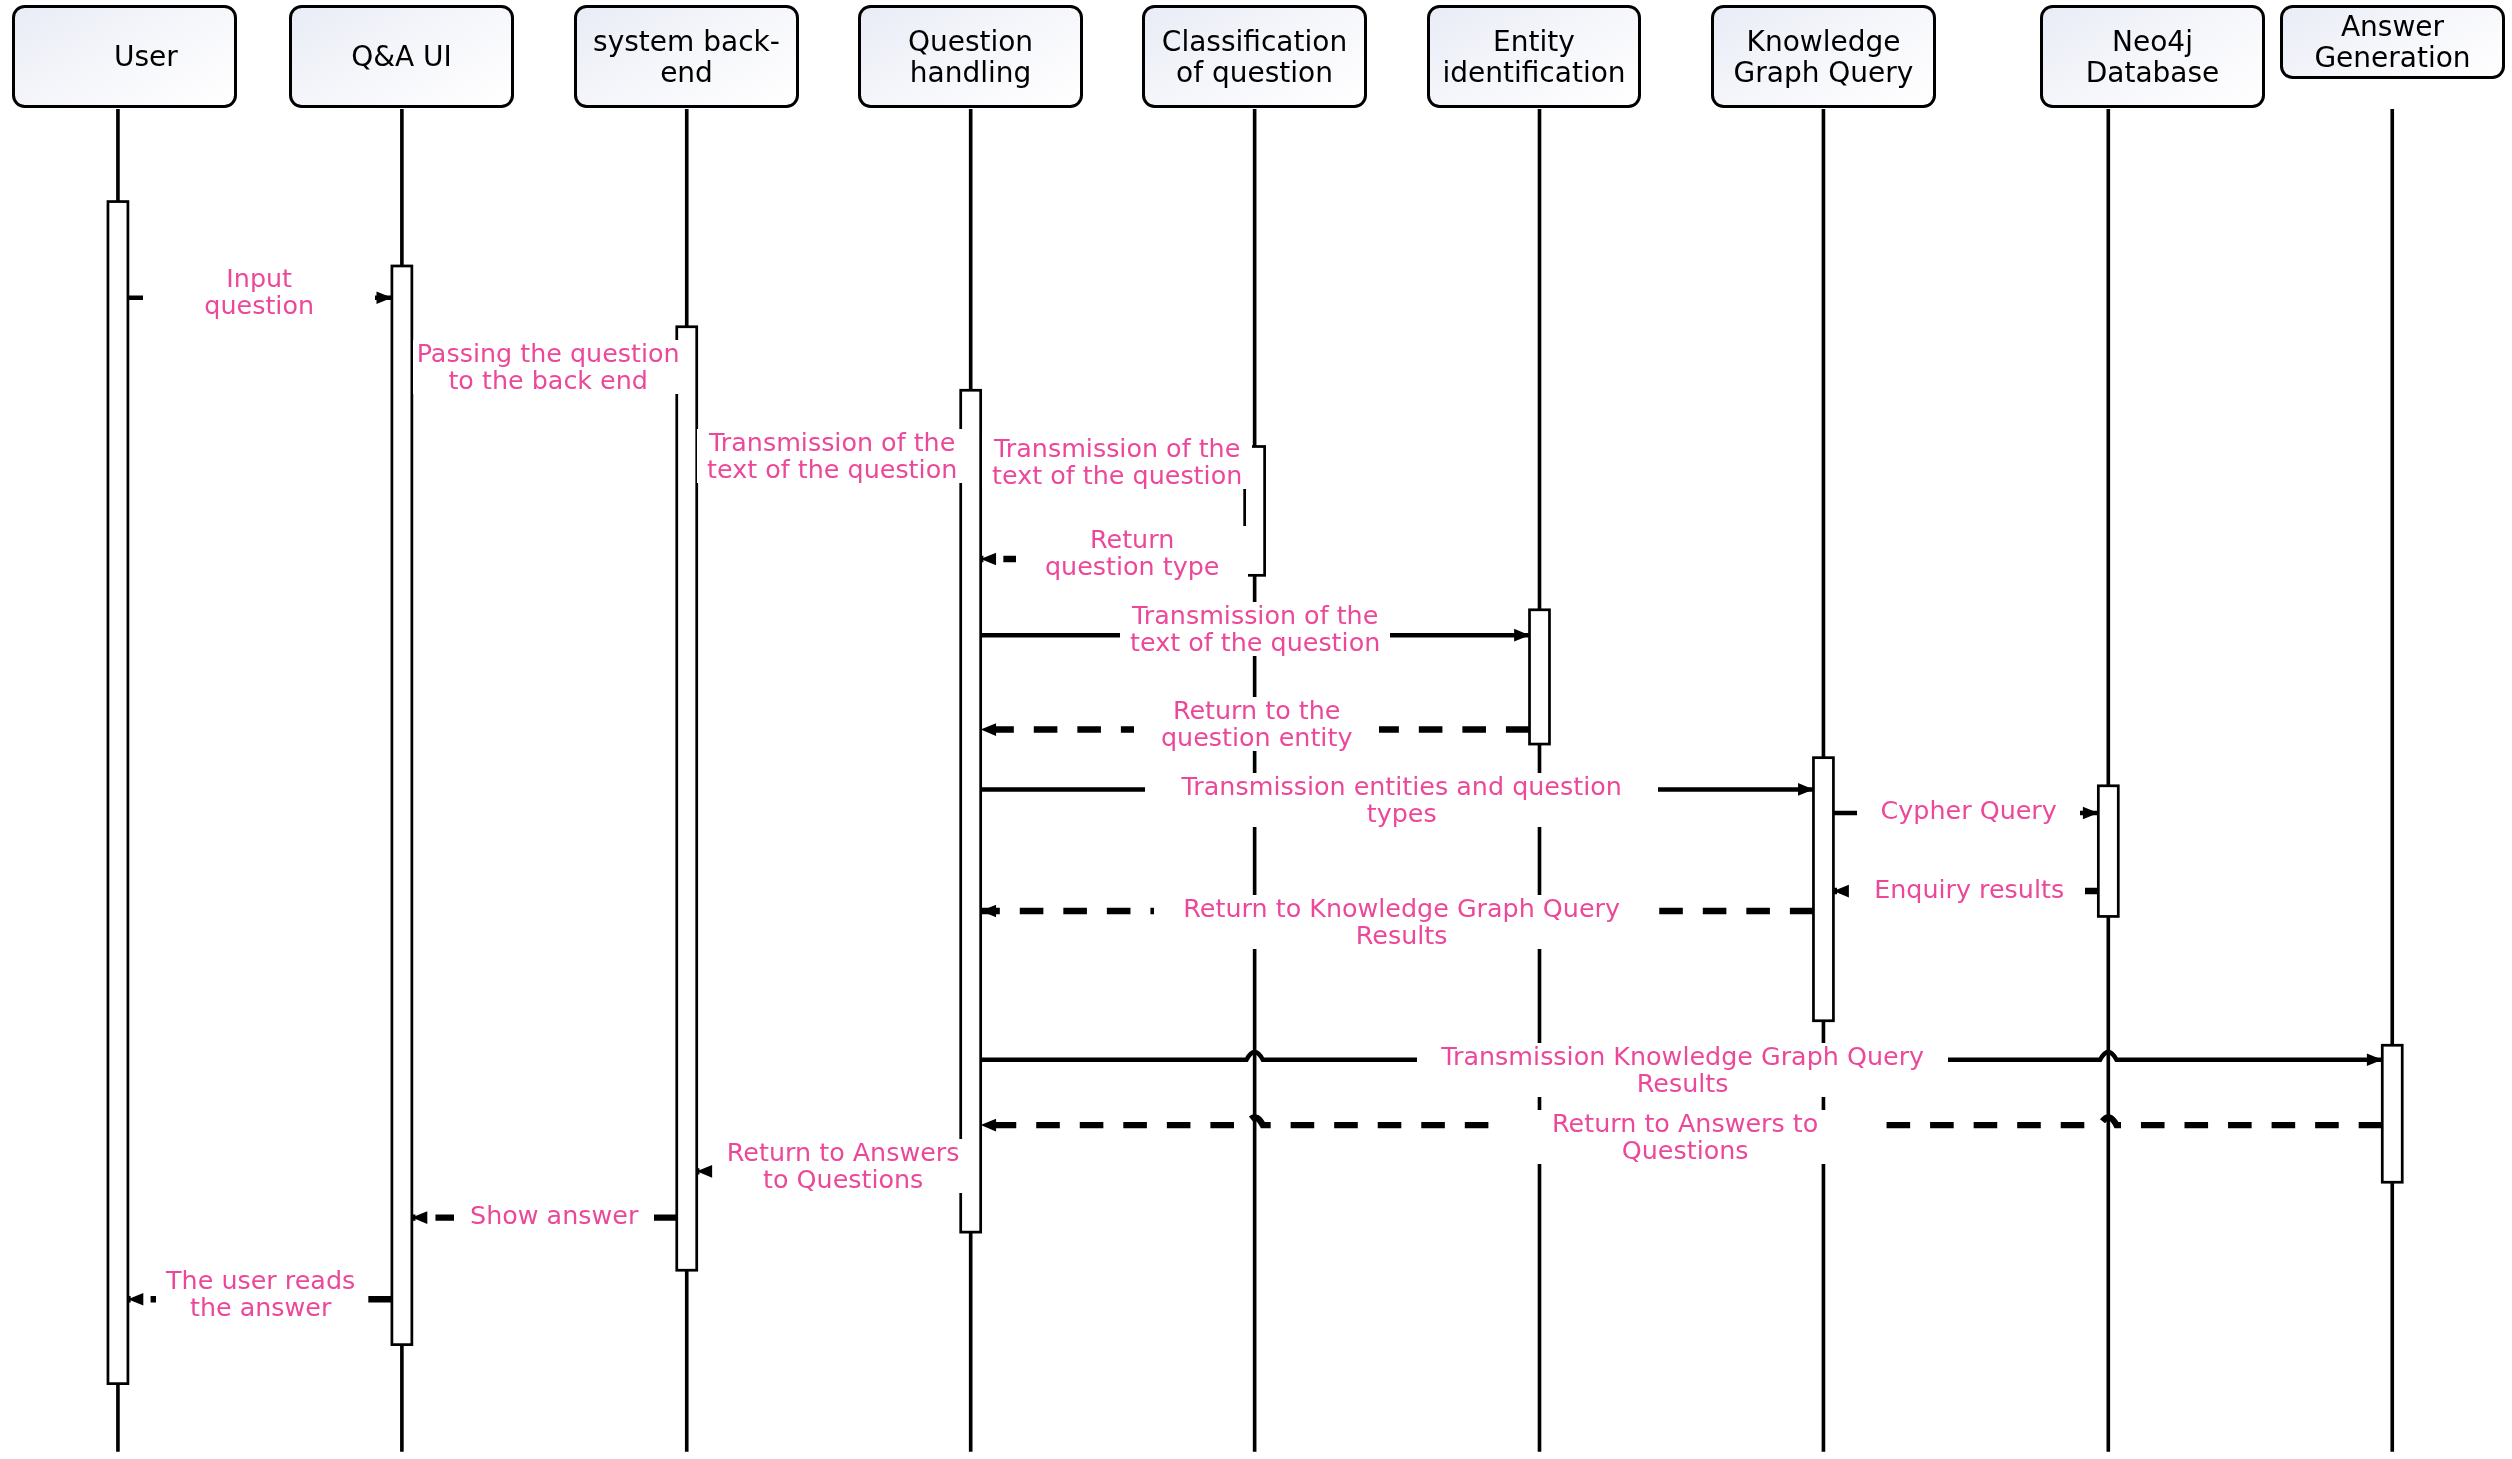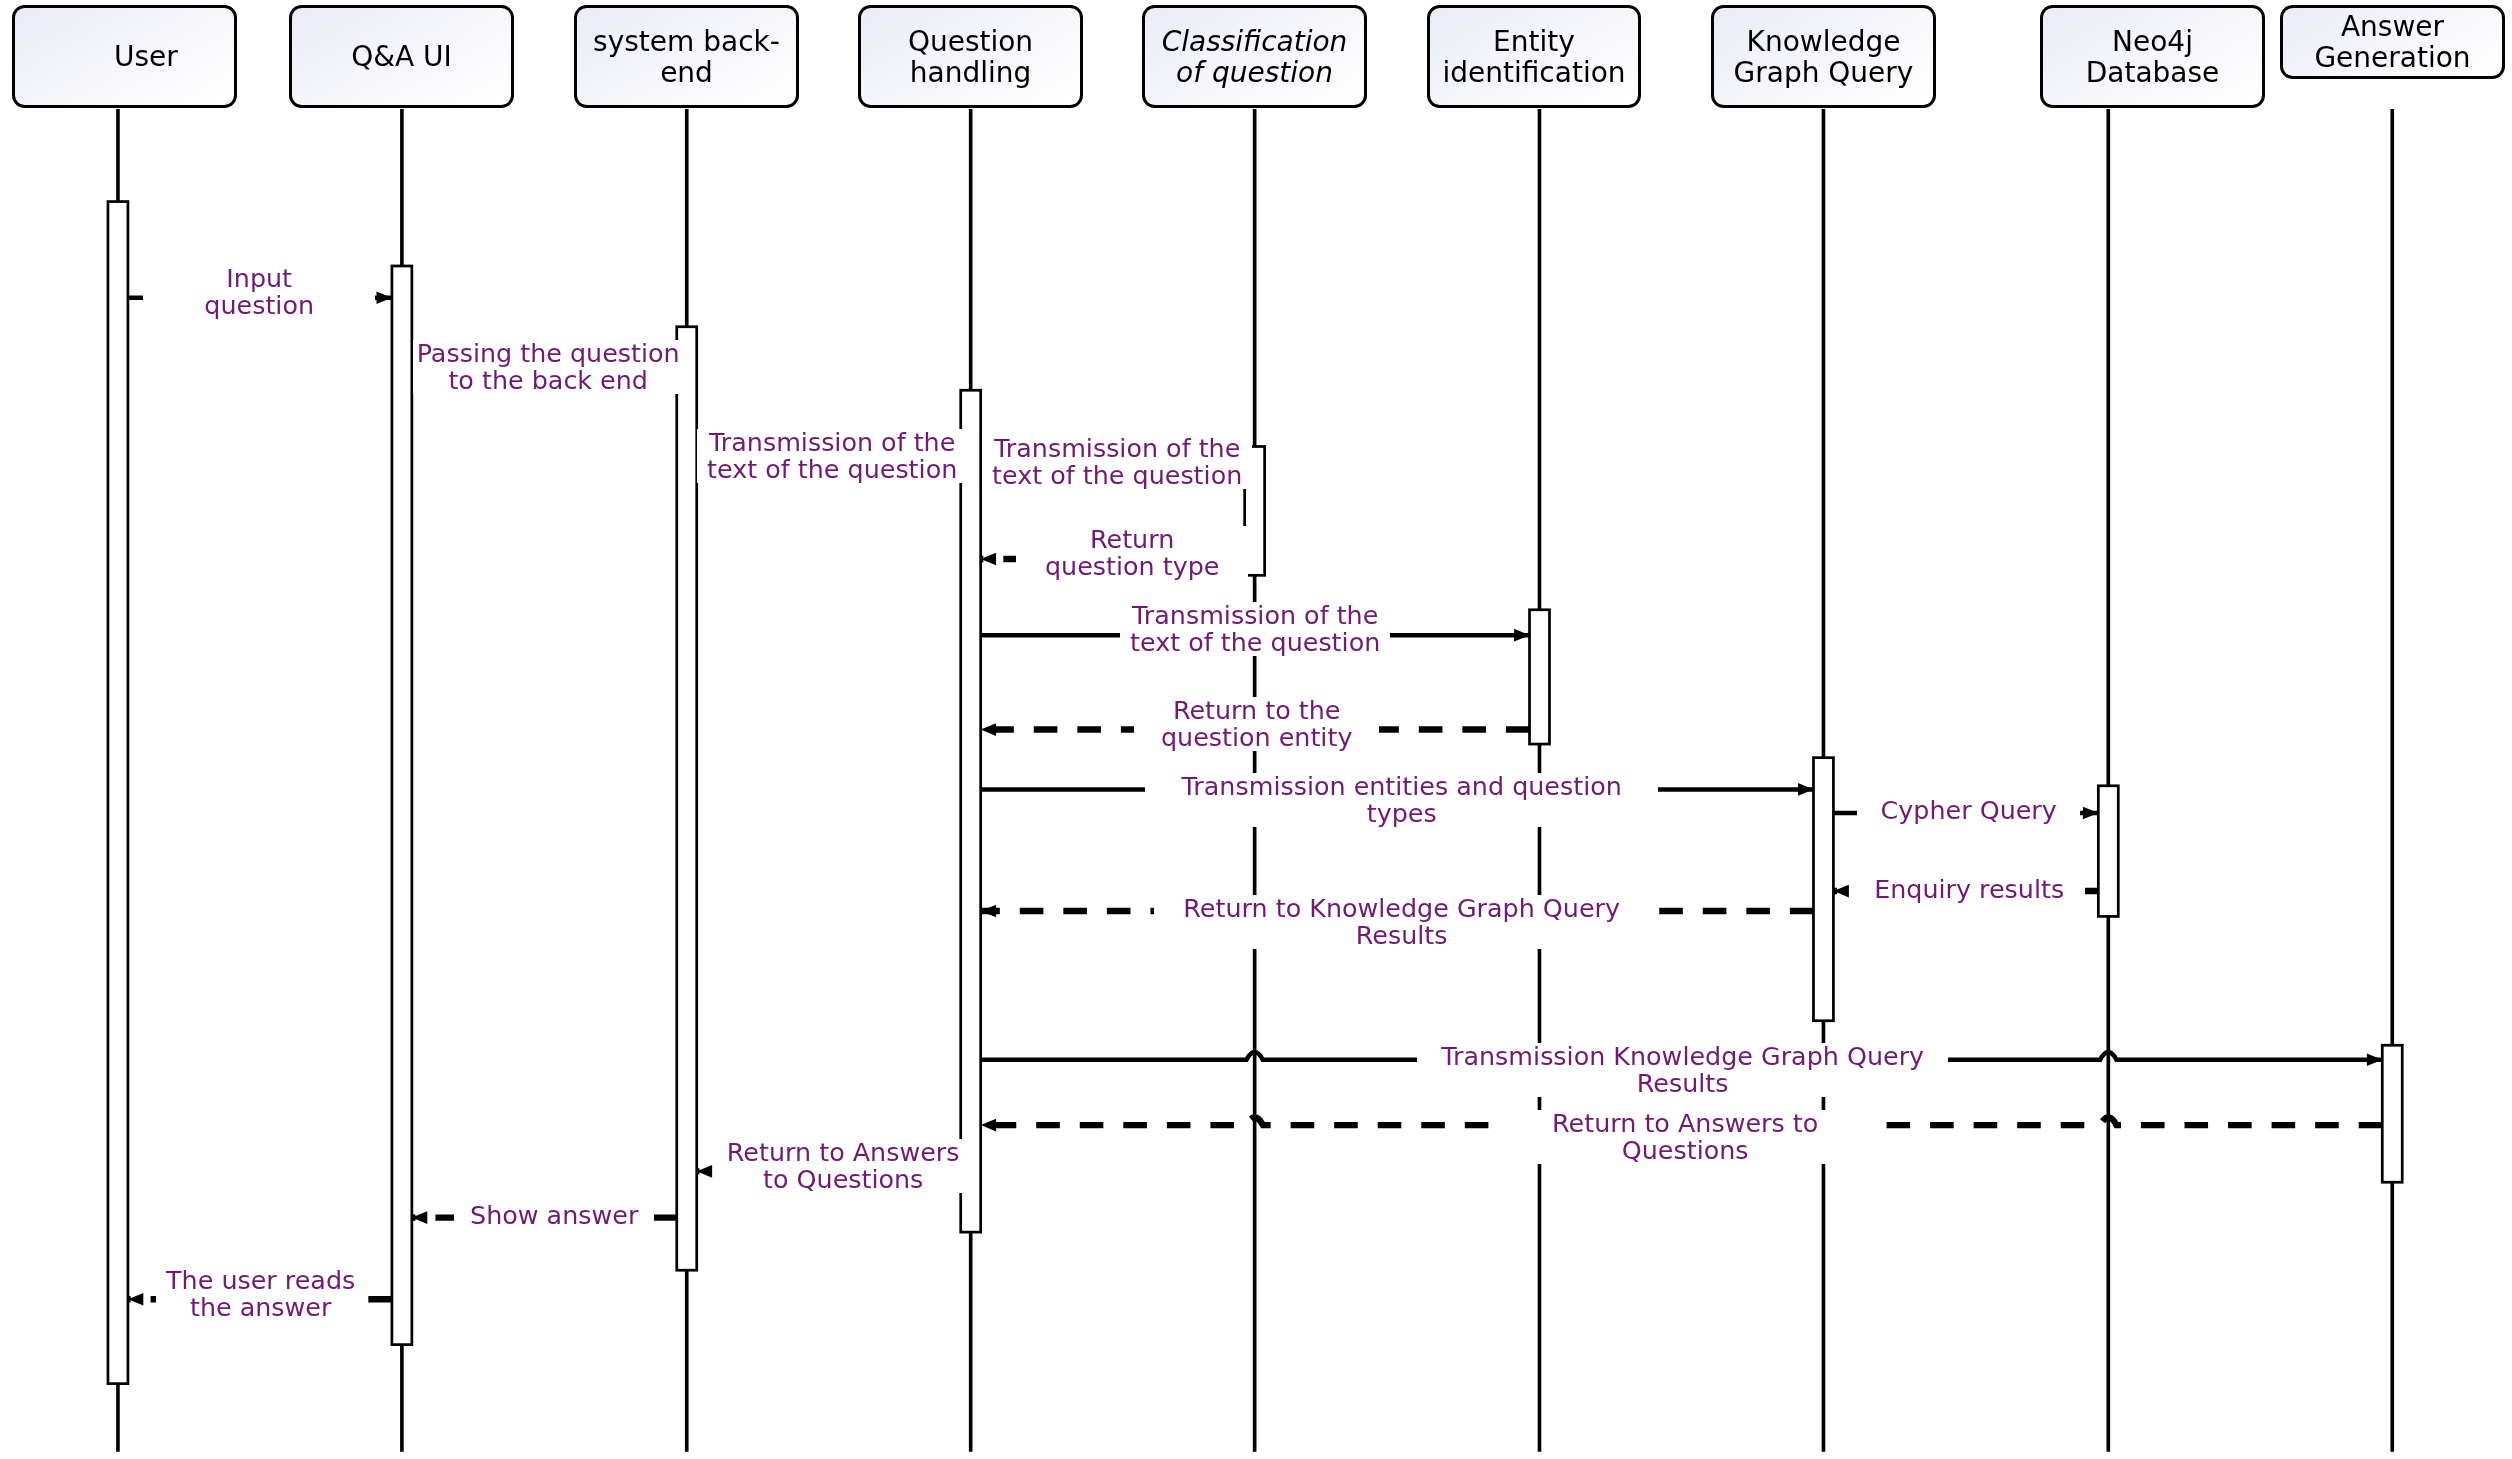--- a/index.html
+++ b/index.html
@@ -19,21 +19,21 @@
     line-height:1.12;
     font-size:28px;
     color:#000;
     padding:1.8px 5.4px;
   }
   .msg-label{
     position:absolute;
     text-align:center;
     font-size:25.4px;
     line-height:1.06;
-    color:#701a75;
+    color:#ec4899;
     background:#ffffff;
     white-space:pre-line;
     padding:0 2.7px;
     pointer-events:none;
   }
 </style>
 </head>
 <body>
 
 <div id="canvas">
@@ -102,21 +102,21 @@
       </div>
       <div class="hdr-box" style="left: 574px; top: 5.4px; width: 225px; height: 103px;">
         <span style="white-space: pre-line;">system back-
 end</span>
       </div>
       <div class="hdr-box" style="left: 858px; top: 5.4px; width: 225px; height: 103px;">
         <span style="white-space: pre-line;">Question
 handling</span>
       </div>
       <div class="hdr-box" style="left: 1142px; top: 5.4px; width: 225px; height: 103px;">
-        <span style="white-space: pre-line; font-style: italic;">Classification
+        <span style="white-space: pre-line;">Classification
 of question</span>
       </div>
       <div class="hdr-box" style="left: 1427px; top: 5.4px; width: 214px; height: 103px;">
         <span style="white-space: pre-line;">Entity
 identification</span>
       </div>
       <div class="hdr-box" style="left: 1711px; top: 5.4px; width: 225px; height: 103px;">
         <span style="white-space: pre-line;">Knowledge
 Graph Query</span>
       </div>

